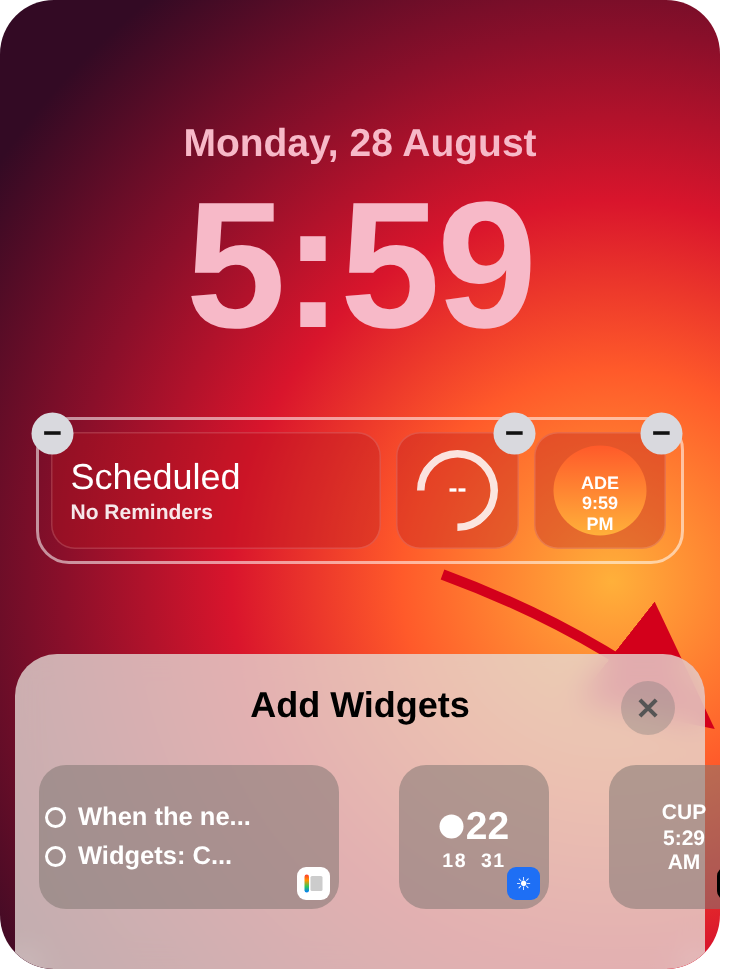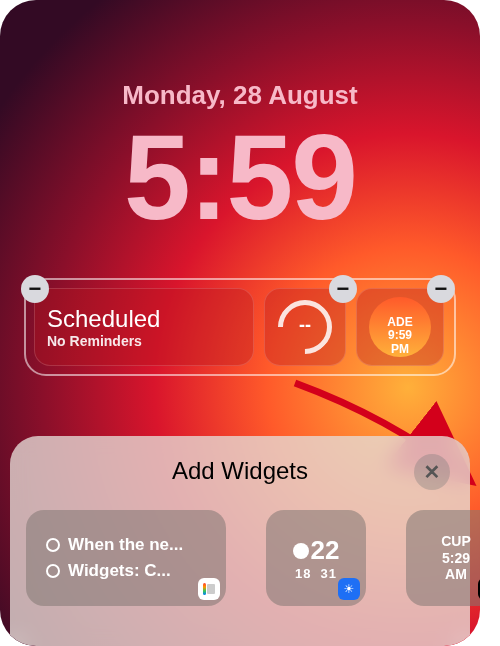--- a/index.html
+++ b/index.html
@@ -58,34 +58,34 @@
   }
 
   .sheet {
     position: absolute; left: 10px; right: 10px; bottom: 0; height: 210px;
     background: rgba(230,220,215,0.78);
     backdrop-filter: blur(10px);
     border-radius: 28px 28px 0 0;
     padding: 18px 16px 10px;
   }
   .sheet-header { display: flex; align-items: center; justify-content: center; position: relative; height: 34px; }
-  .sheet-title { font-size: 24px; font-weight: 400; color: #000; }
+  .sheet-title { font-size: 24px; font-weight: 700; color: #000; }
   .close-btn {
     position: absolute; right: 4px; top: 0;
     width: 36px; height: 36px; border-radius: 50%;
     background: rgba(120,120,120,0.35);
     display: flex; align-items: center; justify-content: center;
     color: #555; font-size: 20px; font-weight: 800;
   }
   .sheet-row { display: flex; gap: 12px; margin-top: 22px; }
   .card {
     background: rgba(130,120,115,0.55);
     border-radius: 18px; height: 96px; position: relative;
     display: flex; flex-direction: column; justify-content: center;
-    padding: 10px 20px; color: #fff;
+    padding: 10px 4px; color: #fff;
   }
   .card.w2 { flex: 0 0 200px; }
   .card.w1 { flex: 0 0 100px; align-items: center; margin-left: 28px; }
   .ritem { display: flex; align-items: center; gap: 8px; font-size: 17px; font-weight: 600; margin: 3px 0; white-space: nowrap; overflow: hidden; text-overflow: ellipsis; }
   .ritem .circ { width: 14px; height: 14px; border: 2px solid #fff; border-radius: 50%; flex: none; }
   .app-badge {
     position: absolute; right: 6px; bottom: 6px; width: 22px; height: 22px;
     border-radius: 6px; background: #fff; display:flex; align-items:center; justify-content:center;
     font-size: 12px;
   }

